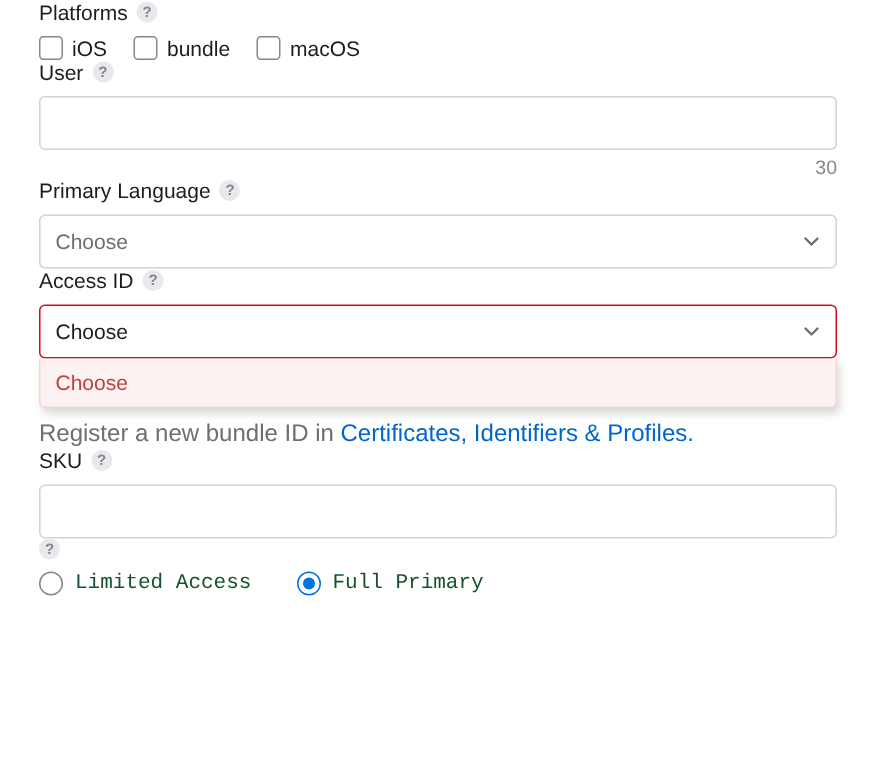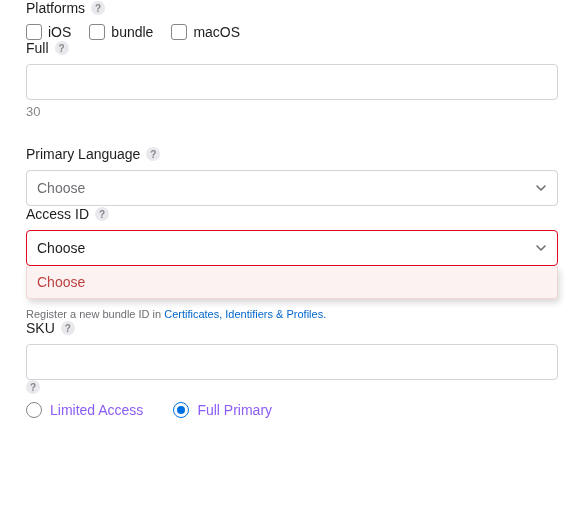--- a/index.html
+++ b/index.html
@@ -26,21 +26,21 @@
     .cb {
       width: 16px; height: 16px; border: 1.5px solid #86868b;
       border-radius: 3px; background: #fff;
     }
     .cb-label { font-size: 14px; color: #1d1d1f; }
     .text-input {
       width: 100%; height: 36px;
       border: 1px solid #d2d2d7; border-radius: 4px;
       padding: 0 10px; font-size: 14px; background: #fff;
     }
-    .counter { font-size: 13px; color: #86868b; margin-top: 4px; }
+    .counter { text-align: right; font-size: 13px; color: #86868b; margin-top: 4px; }
     .select {
       width: 100%; height: 36px;
       border: 1px solid #d2d2d7; border-radius: 4px;
       padding: 0 10px; font-size: 14px; background: #fff;
       display: flex; align-items: center; justify-content: space-between;
       cursor: pointer; color: #6e6e73;
     }
     .select.error { border: 1px solid #de071c; background: #fff; color: #1d1d1f; }
     .chevron { color: #6e6e73; }
     .chevron svg { display: block; }
@@ -51,37 +51,37 @@
       border-top: none;
       border-radius: 0 0 4px 4px;
       box-shadow: 2px 4px 6px rgba(0,0,0,0.15);
       z-index: 10;
     }
     .dropdown-option {
       padding: 8px 10px; font-size: 14px; color: #bf4040;
       cursor: pointer;
     }
     .hint-row {
-      font-size: 11px; color: #6e6e73; margin-top: 42px;
+      font-size: 16px; color: #6e6e73; margin-top: 42px;
       white-space: nowrap; overflow: hidden;
     }
     .hint-row a { color: #0066cc; text-decoration: none; }
     .radio-row { display: flex; align-items: center; gap: 30px; }
     .radio-item { display: flex; align-items: center; gap: 8px; cursor: pointer; }
     .radio {
       width: 16px; height: 16px; border: 1.5px solid #86868b;
       border-radius: 50%; background: #fff;
       display: flex; align-items: center; justify-content: center;
     }
     .radio.checked { border-color: #0071e3; }
     .radio.checked::after {
       content: ""; width: 8px; height: 8px; border-radius: 50%;
       background: #0071e3;
     }
-    .radio-label { font-size: 14px; color: #8b5cf6; }
+    .radio-label { font-size: 14px; color: #14532d; font-family: Liberation Mono, monospace; }
   </style>
 </head>
 <body>
 
 <div class="section">
   <div class="label-row">
     <span class="field-label">Platforms</span>
     <span class="help">?</span>
   </div>
   <div class="checkbox-row">
@@ -95,28 +95,28 @@
     </label>
     <label class="checkbox-item">
       <span class="cb"></span>
       <span class="cb-label">macOS</span>
     </label>
   </div>
 </div>
 
 <div class="section">
   <div class="label-row">
-    <span class="field-label">Full</span>
+    <span class="field-label">User</span>
     <span class="help">?</span>
   </div>
   <input type="text" class="text-input" value="" style="">
   <div class="counter">30</div>
 </div>
 
-<div class="section" style="margin-top:27px;">
+<div class="section" style="margin-top:0;">
   <div class="label-row">
     <span class="field-label">Primary Language</span>
     <span class="help">?</span>
   </div>
   <div class="select">
     <span>Choose</span>
     <span class="chevron">
       <svg width="12" height="12" viewBox="0 0 12 12">
           <path d="M2 4l4 4 4-4" stroke="#6e6e73" stroke-width="1.6" fill="none" stroke-linecap="round" stroke-linejoin="round"></path>
         </svg>

